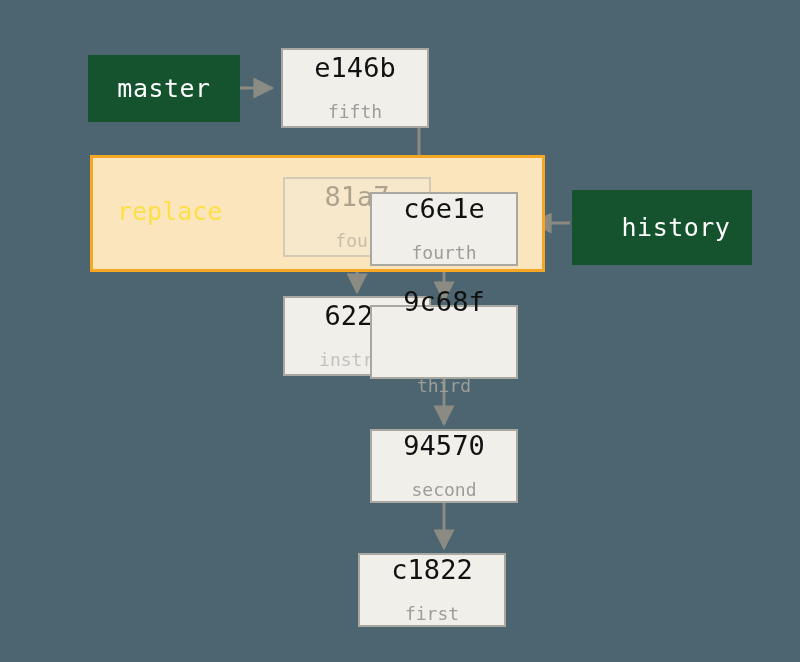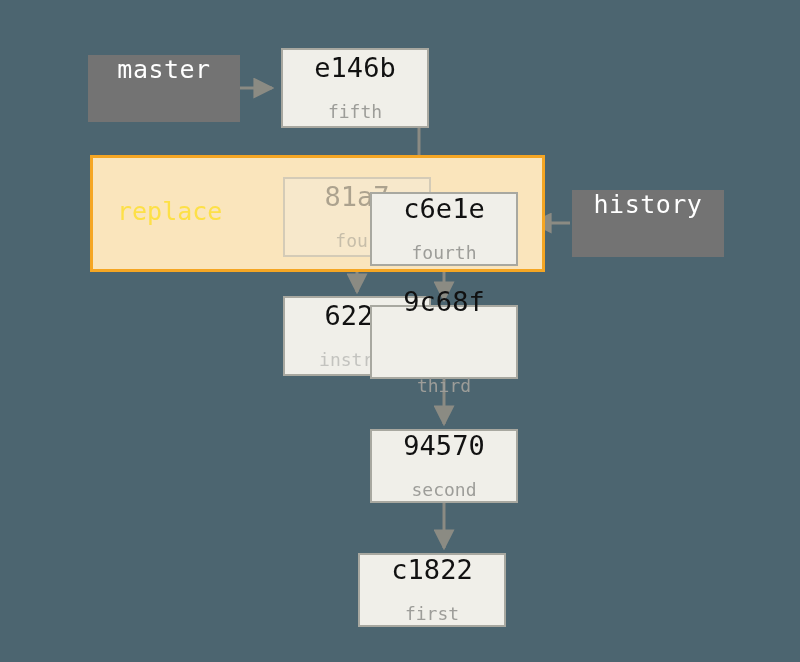--- a/index.html
+++ b/index.html
@@ -22,24 +22,24 @@
     position: absolute;
     left: 0;
     top: 0;
     width: 800px;
     height: 662px;
   }
 
   
   .ref-badge {
     position: absolute;
-    background: #737373;
+    background: #14532d;
     color: #ffffff;
     display: flex;
-    align-items: flex-start;
+    align-items: center;
     justify-content: center;
     font-size: 25px;
     letter-spacing: 0.5px;
     z-index: 6;
   }
 
   
   .group-box {
     position: absolute;
     background: #fae5bc;
@@ -149,21 +149,21 @@
 
   <div class="commit faded-plain" style="left:283px; top:296px; width:148px; height:80px;">
     <span class="sha">622e</span>
     <span class="msg">instruc</span>
   </div>
 
   <div class="ref-badge" style="left:88px; top:55px; width:152px; height:67px;">
     <span>master</span>
   </div>
 
-  <div class="ref-badge" style="left:572px; top:190px; width:152px; height:67px;">
+  <div class="ref-badge" style="left:572px; top:190px; width:152px; height:75px;padding-left:28px;">
     <span>history</span>
   </div>
 
   <div class="commit" style="left:281px; top:48px; width:148px; height:80px;">
     <span class="sha">e146b</span>
     <span class="msg">fifth</span>
   </div>
 
   <div class="commit" style="left:370px; top:192px; width:148px; height:74px;">
     <span class="sha">c6e1e</span>

